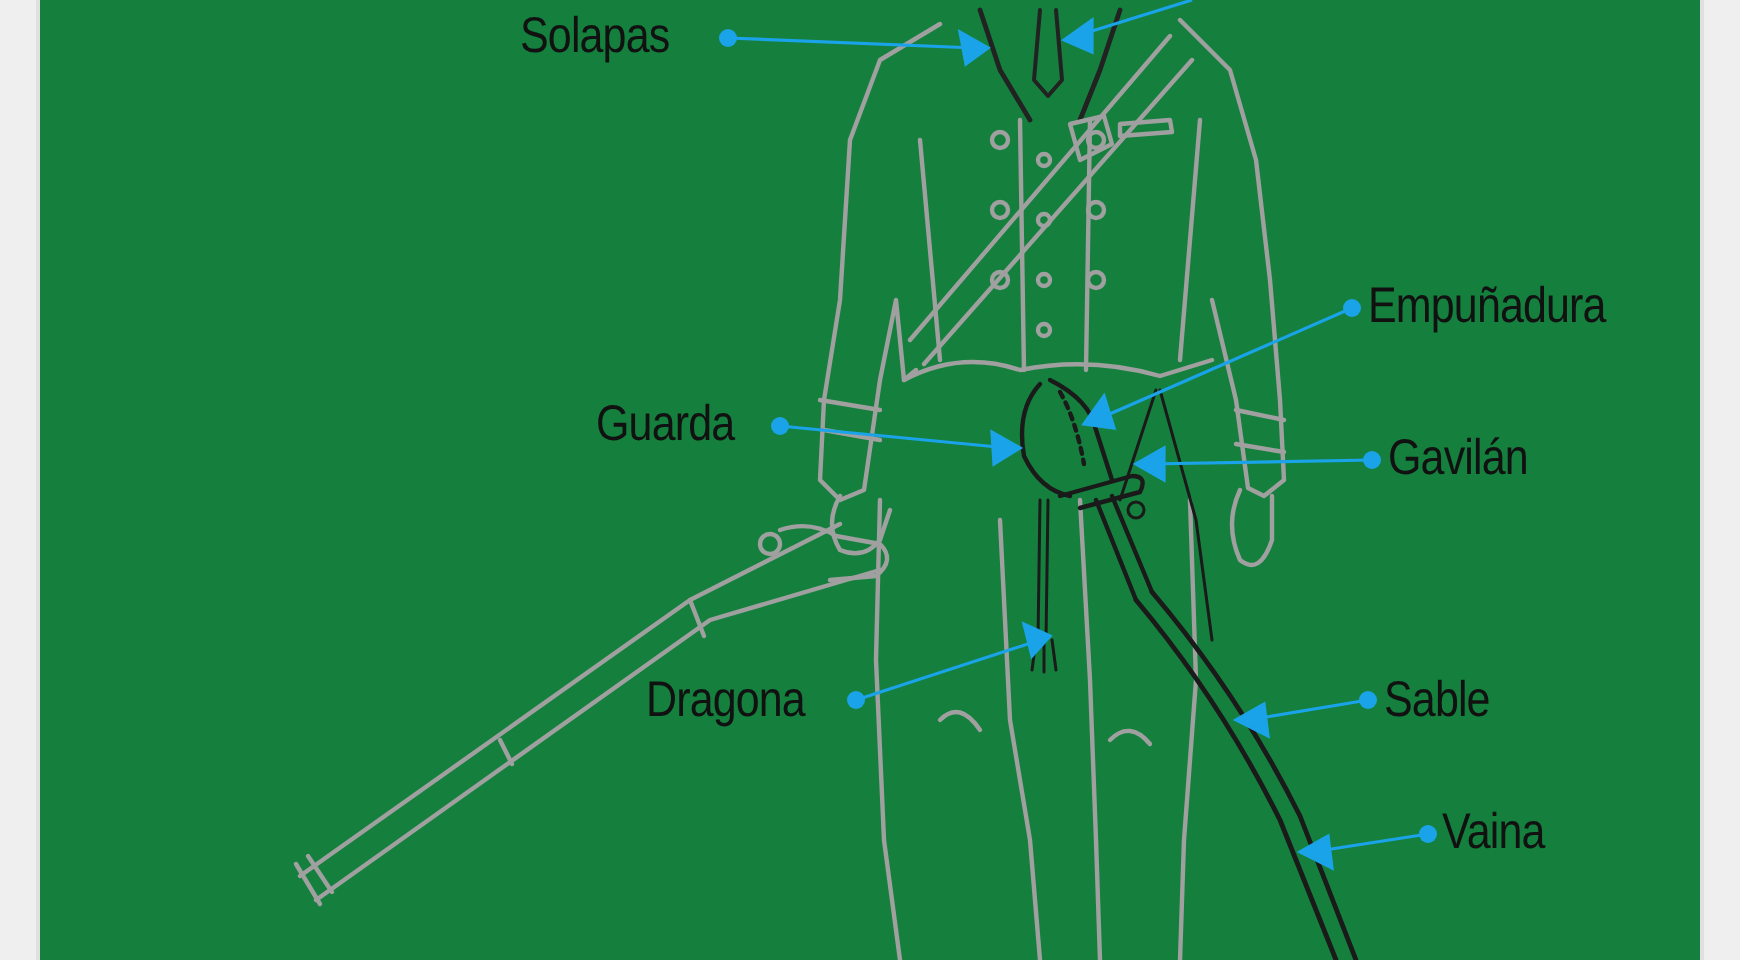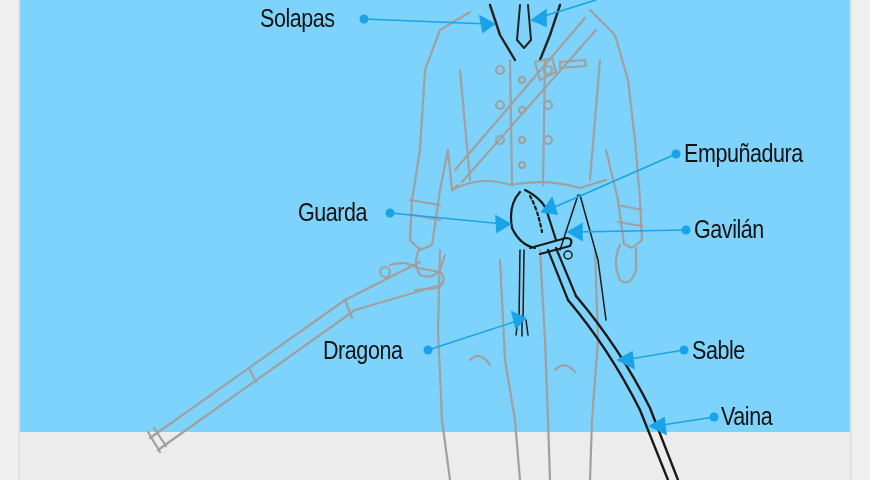--- a/index.html
+++ b/index.html
@@ -7,22 +7,22 @@
       width: 870px; height: 480px; overflow: hidden;
       background: #ececec;
       font-family: "Liberation Sans", sans-serif;
       position: relative;
     }
     .frame-left {
       position: absolute; left: 0; top: 0; width: 18px; height: 480px;
       background: #efefef; border-right: 2px solid #e0e0e0;
     }
     .page {
-      position: absolute; left: 20px; top: 0; width: 830px; height: 432px;
-      background: #7dd3fc;
+      position: absolute; left: 20px; top: 0; width: 830px; height: 480px;
+      background: #15803d;
     }
     .frame-right {
       position: absolute; left: 850px; top: 0; width: 20px; height: 480px;
       background: #efefef; border-left: 2px solid #e0e0e0;
     }
     svg.art { position: absolute; left: 0; top: 0; }
     .label {
       position: absolute;
       font-family: "Liberation Sans", sans-serif;
       font-size: 25px;

